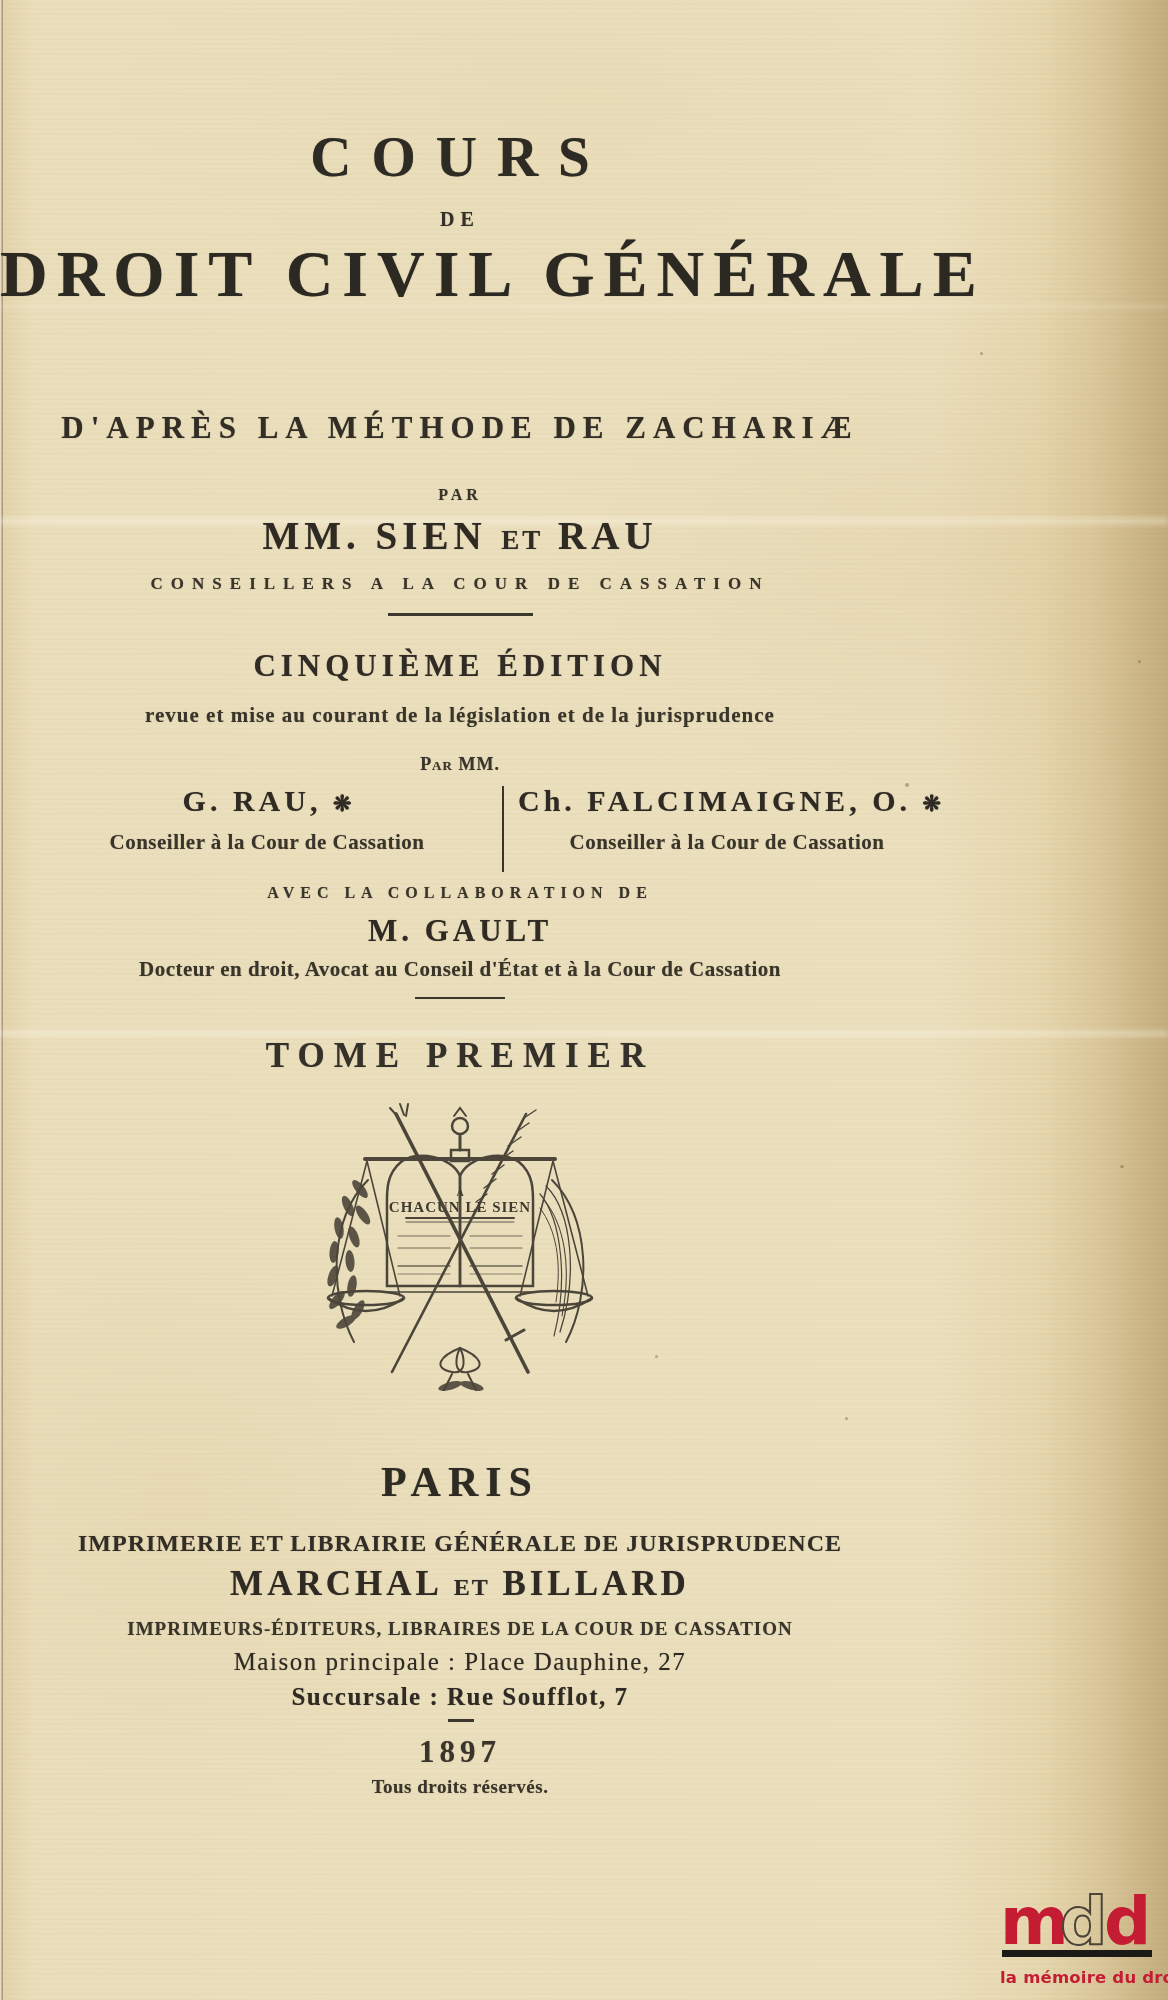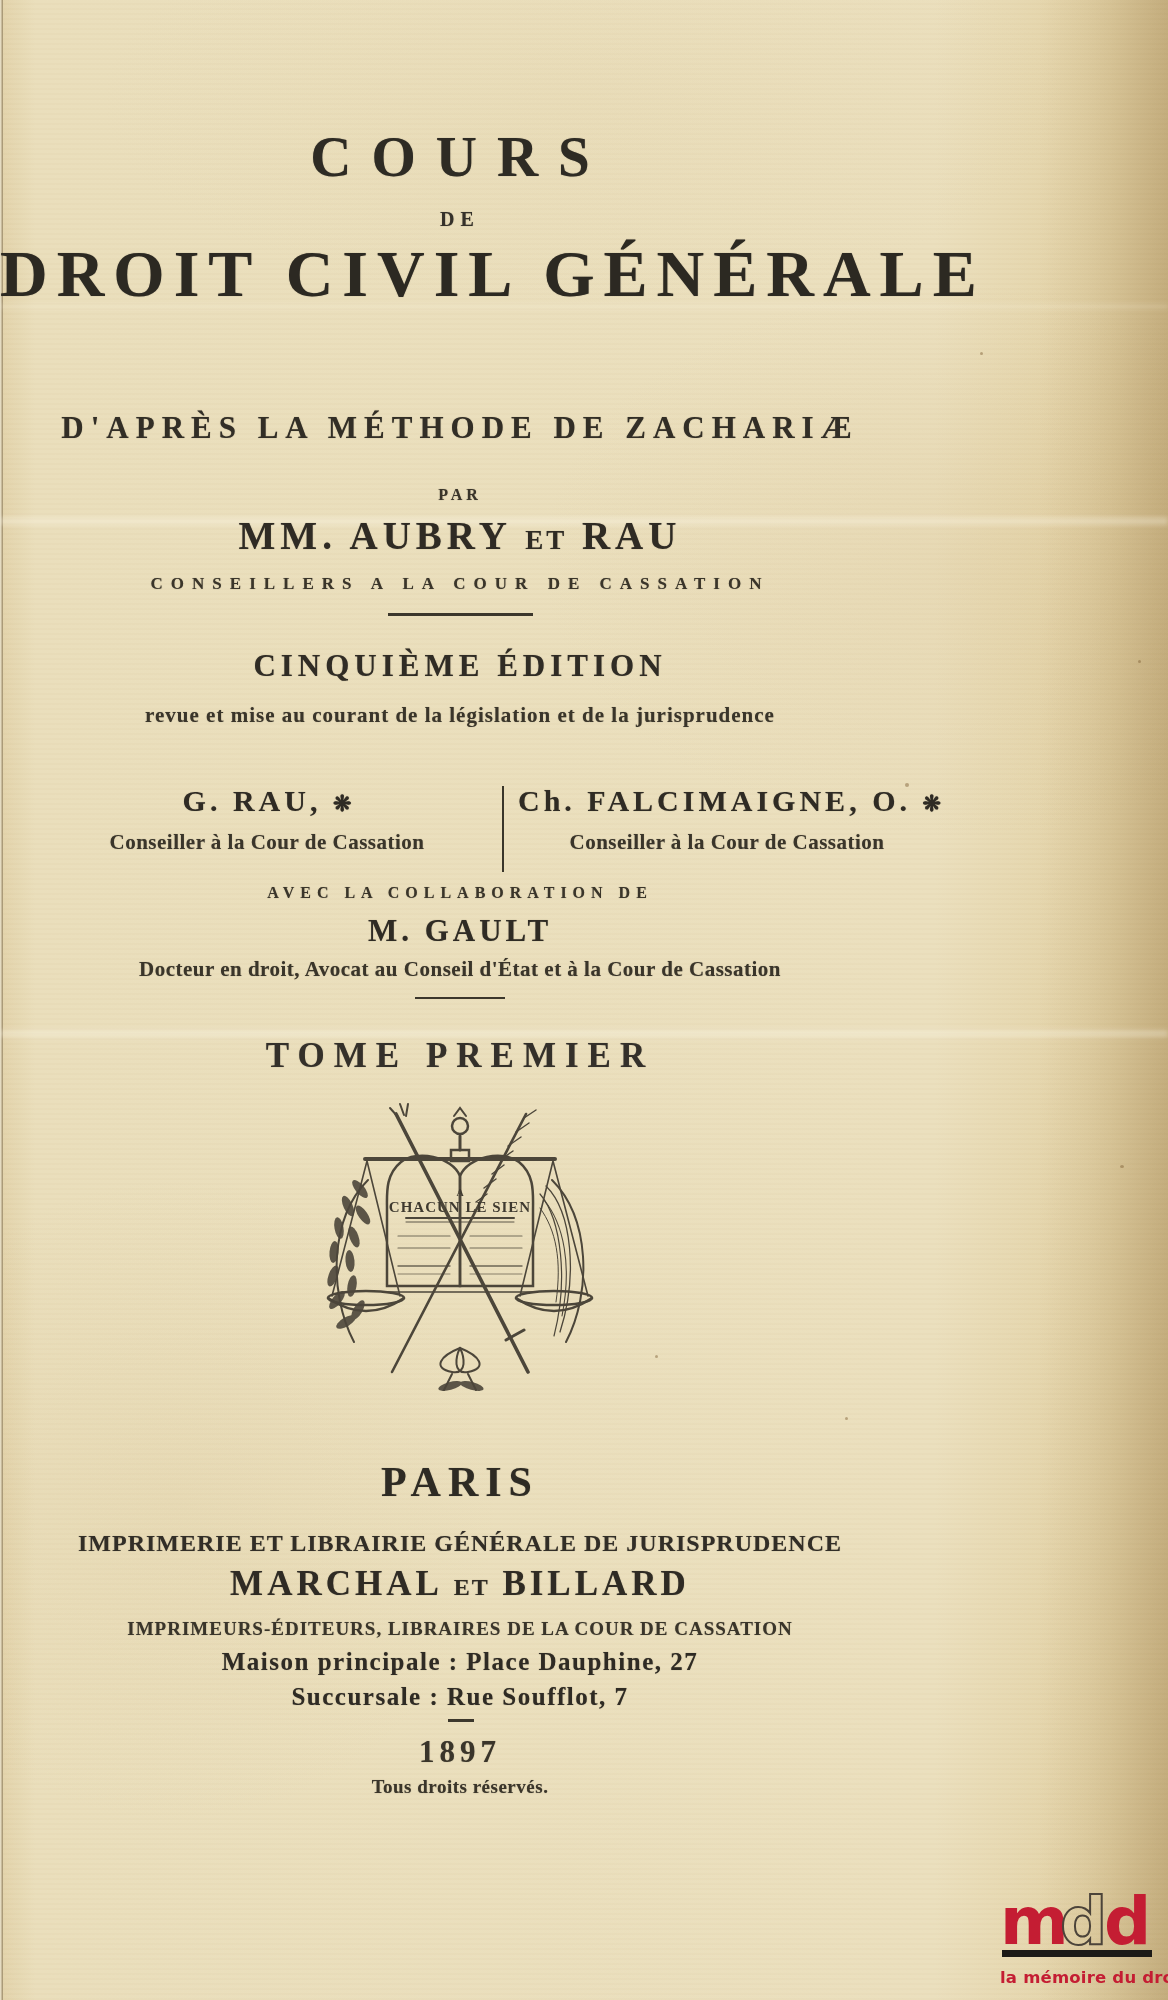--- a/index.html
+++ b/index.html
@@ -58,21 +58,21 @@
   .t-avec{top:884px;font-size:16px;font-weight:bold;letter-spacing:6px;}
   .t-gault{top:913px;font-size:31px;font-weight:bold;letter-spacing:4px;color:#2f2b24;}
   .t-docteur{top:957px;font-size:21px;font-weight:bold;letter-spacing:0.5px;}
   .t-tome{top:1036px;font-size:35px;font-weight:bold;letter-spacing:9px;color:#34302a;}
   .emblem{position:absolute;top:1096px;left:310px;width:300px;height:300px;}
   .t-paris{top:1458px;font-size:42px;font-weight:bold;letter-spacing:7px;color:#2e2b24;}
   .t-impr1{top:1530px;font-size:24px;font-weight:bold;letter-spacing:1px;color:#322e27;}
   .t-marchal{top:1564px;font-size:35px;font-weight:bold;letter-spacing:4px;color:#2f2b24;}
   .t-marchal .conj{font-size:24px;letter-spacing:2px;}
   .t-impr2{top:1618px;font-size:19px;font-weight:bold;letter-spacing:1px;}
-  .t-maison{top:1648px;font-size:25px;font-weight:bold;letter-spacing:1.5px;color:#2f2b24;}
+  .t-maison{top:1648px;font-size:25px;font-weight:normal;letter-spacing:1.5px;color:#2f2b24;}
   .t-succ{top:1683px;font-size:25px;font-weight:bold;letter-spacing:1.5px;color:#2f2b24;}
   .t-year{top:1734px;font-size:31px;font-weight:bold;letter-spacing:5px;}
   .t-rights{top:1776px;font-size:19px;font-weight:bold;letter-spacing:0.5px;}
 
   .mdd{position:absolute;top:1884px;right:6px;width:162px;text-align:left;}
   .mdd .tagline{margin-top:2px;font-family:"DejaVu Sans",sans-serif;font-weight:bold;
     font-size:16.5px;color:#c41d33;letter-spacing:0.2px;white-space:nowrap;}
 </style>
 </head>
 <body>
@@ -92,27 +92,28 @@
   <div class="speck" style="left:655px;top:1355px;width:3px;height:3px;"></div>
 
   <div class="content">
 
     <div class="line t-cours">COURS</div>
     <div class="line t-de">DE</div>
     <div class="line t-droit">DROIT CIVIL GÉNÉRALE</div>
     <div class="line t-zach">D'APRÈS LA MÉTHODE DE ZACHARIÆ</div>
 
     <div class="line t-par">PAR</div>
-    <div class="line t-aubry"><span>MM. AUBRY</span> <span class="conj">ET</span> <span>RAU</span></div>
+    <div class="line t-aubry"><span>MM. SIEN</span> <span class="conj">ET</span> <span>RAU</span></div>
     <div class="line t-conseillers">CONSEILLERS A LA COUR DE CASSATION</div>
 
     <div class="rule r1"></div>
 
     <div class="line t-cinq">CINQUIÈME ÉDITION</div>
     <div class="line t-revue">revue et mise au courant de la législation et de la jurisprudence</div>
+    <div class="line t-parmm">Par MM.</div>
 
     <div class="editors">
       <div class="col left">
         <div class="ed-name"><span>G. RAU,</span> <span class="rosette">❋</span></div>
         <div class="ed-title">Conseiller à la Cour de Cassation</div>
       </div>
       <div class="col right">
         <div class="ed-name"><span>Ch. FALCIMAIGNE, O.</span> <span class="rosette">❋</span></div>
         <div class="ed-title">Conseiller à la Cour de Cassation</div>
       </div>

